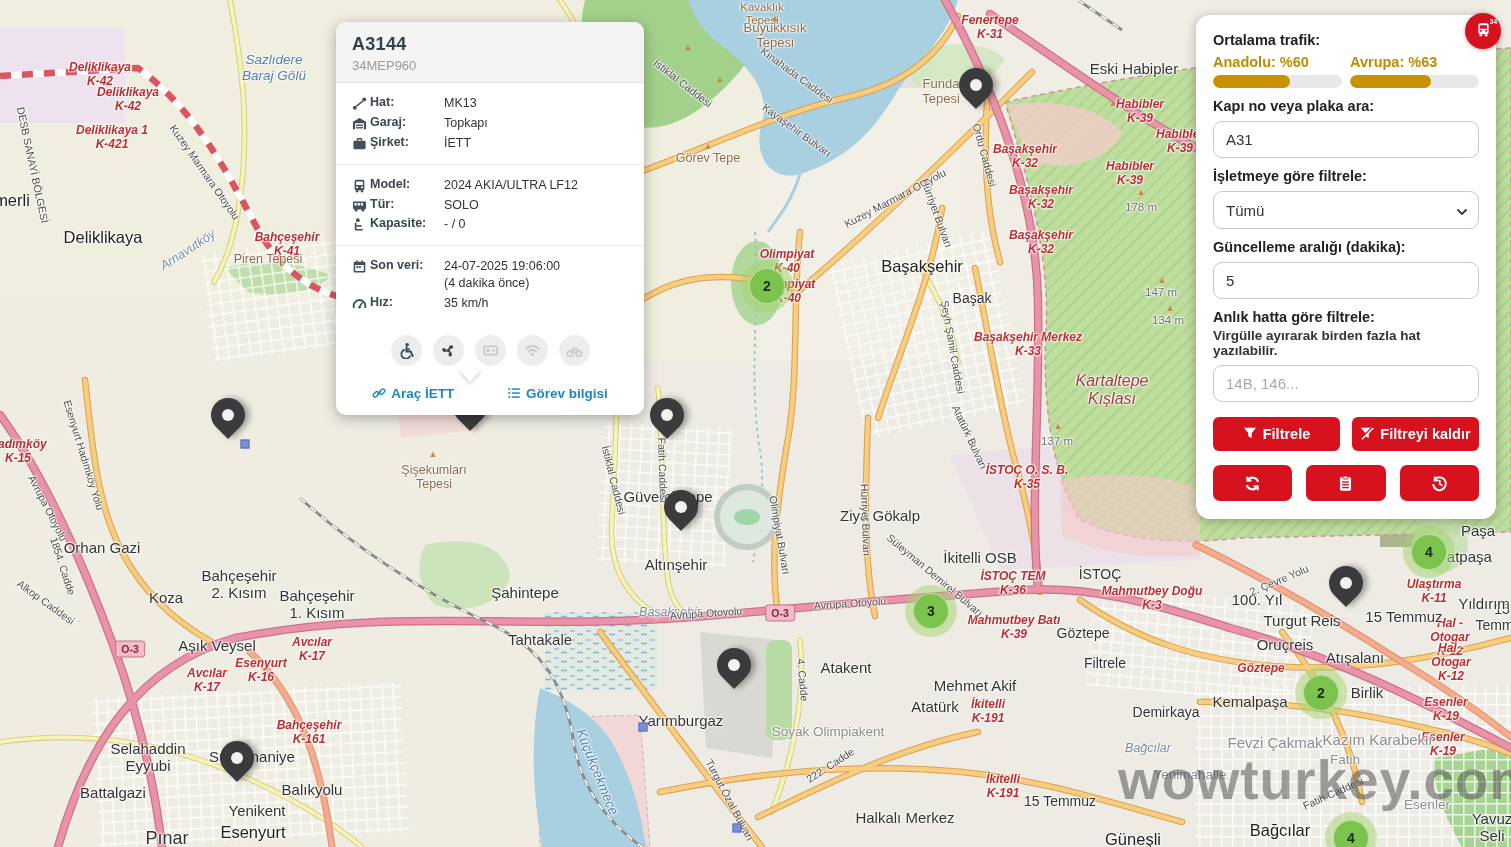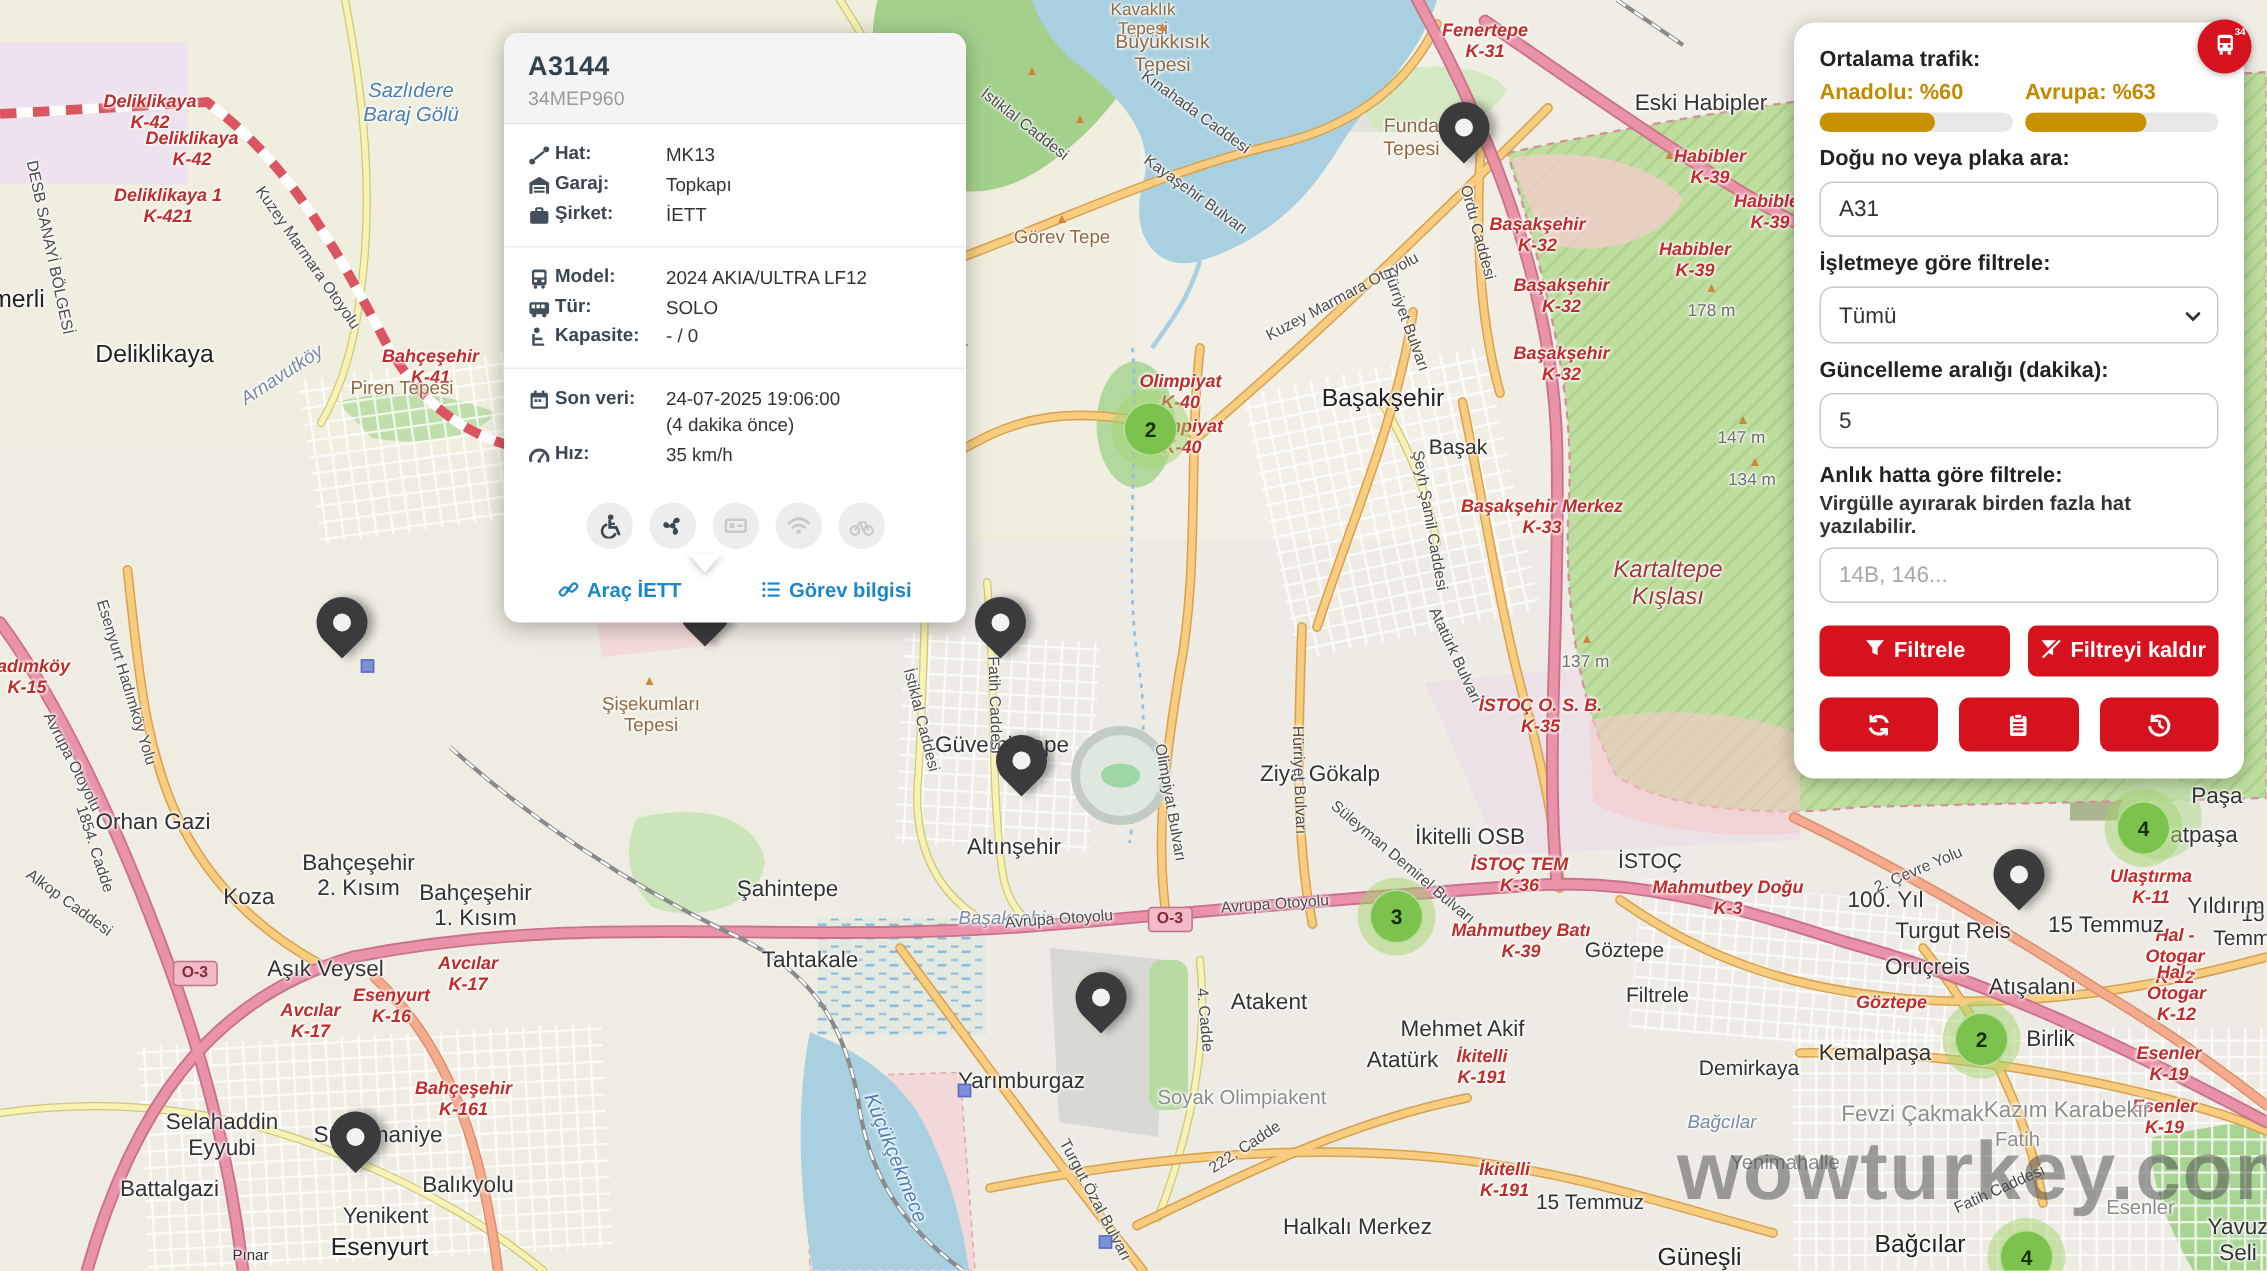--- a/index.html
+++ b/index.html
@@ -336,21 +336,21 @@
 1. Kısım</div>
       <div class="map-label k-town" style="left: 166px; top: 598px; font-size: 15px; transform: translate(-50%, -50%);">Koza</div>
       <div class="map-label k-town" style="left: 217px; top: 646px; font-size: 15px; transform: translate(-50%, -50%);">Aşık Veysel</div>
       <div class="map-label k-town" style="left: 102px; top: 548px; font-size: 15px; transform: translate(-50%, -50%);">Orhan Gazi</div>
       <div class="map-label k-town" style="left: 148px; top: 757px; font-size: 15px; transform: translate(-50%, -50%);">Selahaddin
 Eyyubi</div>
       <div class="map-label k-town" style="left: 113px; top: 793px; font-size: 15px; transform: translate(-50%, -50%);">Battalgazi</div>
       <div class="map-label k-town" style="left: 312px; top: 790px; font-size: 15px; transform: translate(-50%, -50%);">Balıkyolu</div>
       <div class="map-label k-town" style="left: 257px; top: 811px; font-size: 15px; transform: translate(-50%, -50%);">Yenikent</div>
       <div class="map-label k-city" style="left: 253px; top: 832px; transform: translate(-50%, -50%);">Esenyurt</div>
-      <div class="map-label k-town" style="left: 167px; top: 838px; font-size: 10px; transform: translate(-50%, -50%);">Pınar</div>
+      <div class="map-label k-town" style="left: 167px; top: 838px; font-size: 18px; transform: translate(-50%, -50%);">Pınar</div>
       <div class="map-label k-town" style="left: 252px; top: 757px; font-size: 15px; transform: translate(-50%, -50%);">Süleymaniye</div>
       <div class="map-label k-gray" style="left: 1275px; top: 743px; font-size: 15px; transform: translate(-50%, -50%);">Fevzi Çakmak</div>
       <div class="map-label k-gray" style="left: 1378px; top: 740px; font-size: 15px; transform: translate(-50%, -50%);">Kazım Karabekir</div>
       <div class="map-label k-gray" style="left: 1345px; top: 760px; transform: translate(-50%, -50%);">Fatih</div>
       <div class="map-label k-gray" style="left: 1190px; top: 775px; transform: translate(-50%, -50%);">Yenimahalle</div>
       <div class="map-label k-gray" style="left: 828px; top: 732px; transform: translate(-50%, -50%);">Soyak Olimpiakent</div>
       <div class="map-label k-peak" style="left: 775px; top: 36px; font-size: 13px; transform: translate(-50%, -50%);">Büyükkısık
 Tepesi</div>
       <div class="map-label k-peak" style="left: 762px; top: 14px; transform: translate(-50%, -50%);">Kavaklık
 Tepesi</div>
@@ -665,21 +665,21 @@
             <div class="tfill" style="width: 60%;"></div>
           </div>
         </div>
         <div class="tcol">
           <div class="tlabel">Avrupa: %63</div>
           <div class="tbar">
             <div class="tfill" style="width: 63%;"></div>
           </div>
         </div>
       </div>
-    <div class="plab">Doğu no veya plaka ara:</div>
+    <div class="plab">Kapı no veya plaka ara:</div>
     <input class="pinput" value="A31" style="">
     <div class="plab">İşletmeye göre filtrele:</div>
     <div class="selwrap">
       <select id="operator-select"><option>Tümü</option></select>
       <span class="chev">
         <svg width="12" height="12" viewBox="0 0 12 12">
             <path d="M2 4 L6 8 L10 4" stroke="#333" stroke-width="1.8" fill="none" stroke-linecap="round"></path>
           </svg>
       </span>
     </div>

